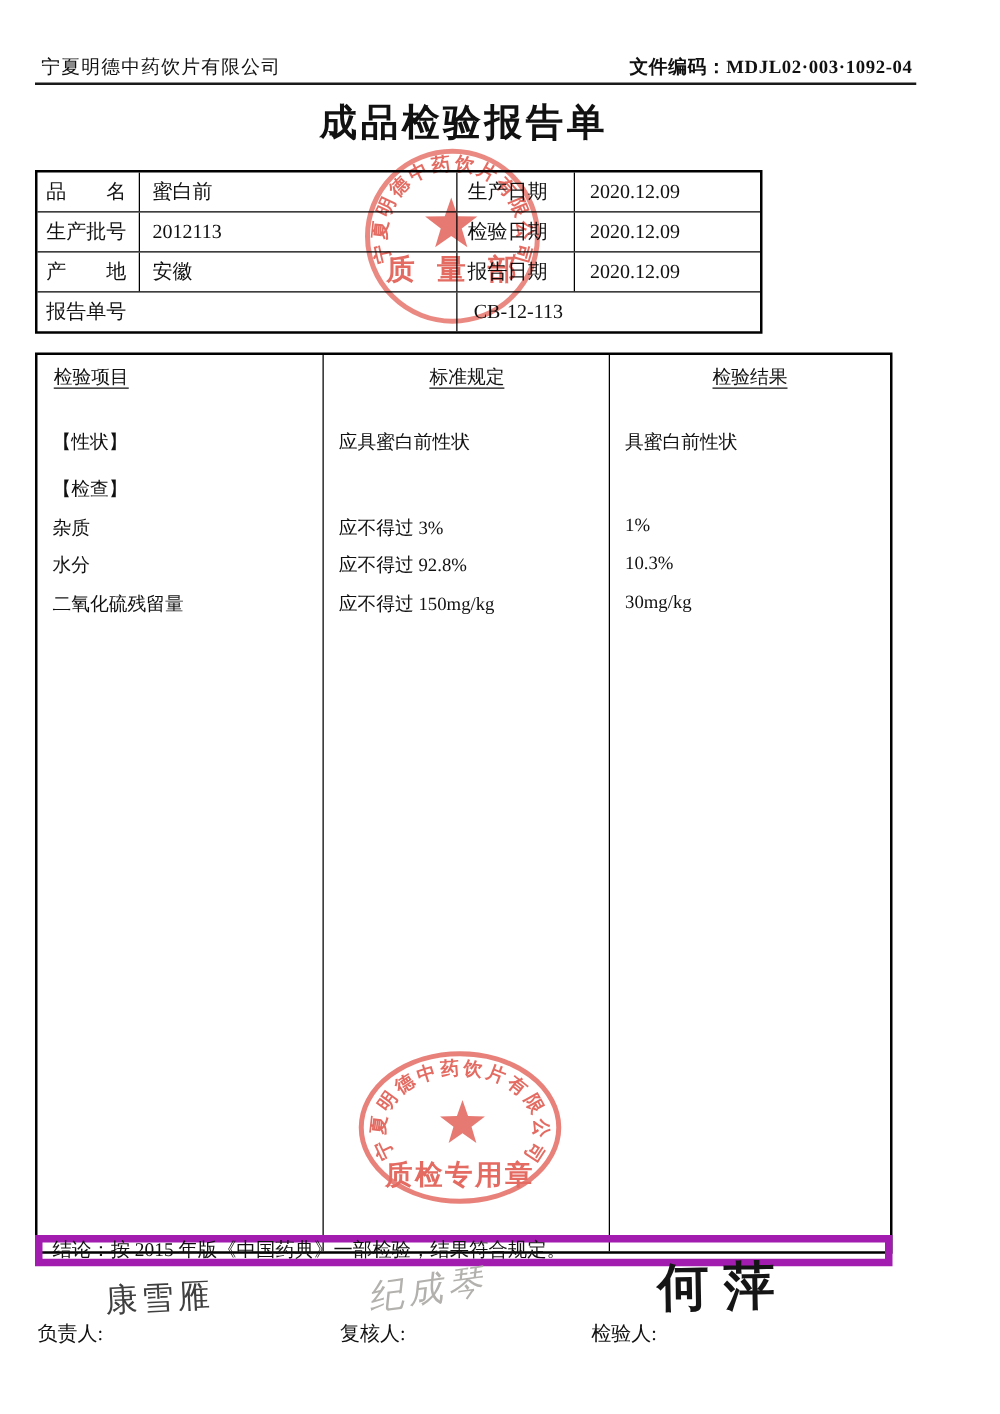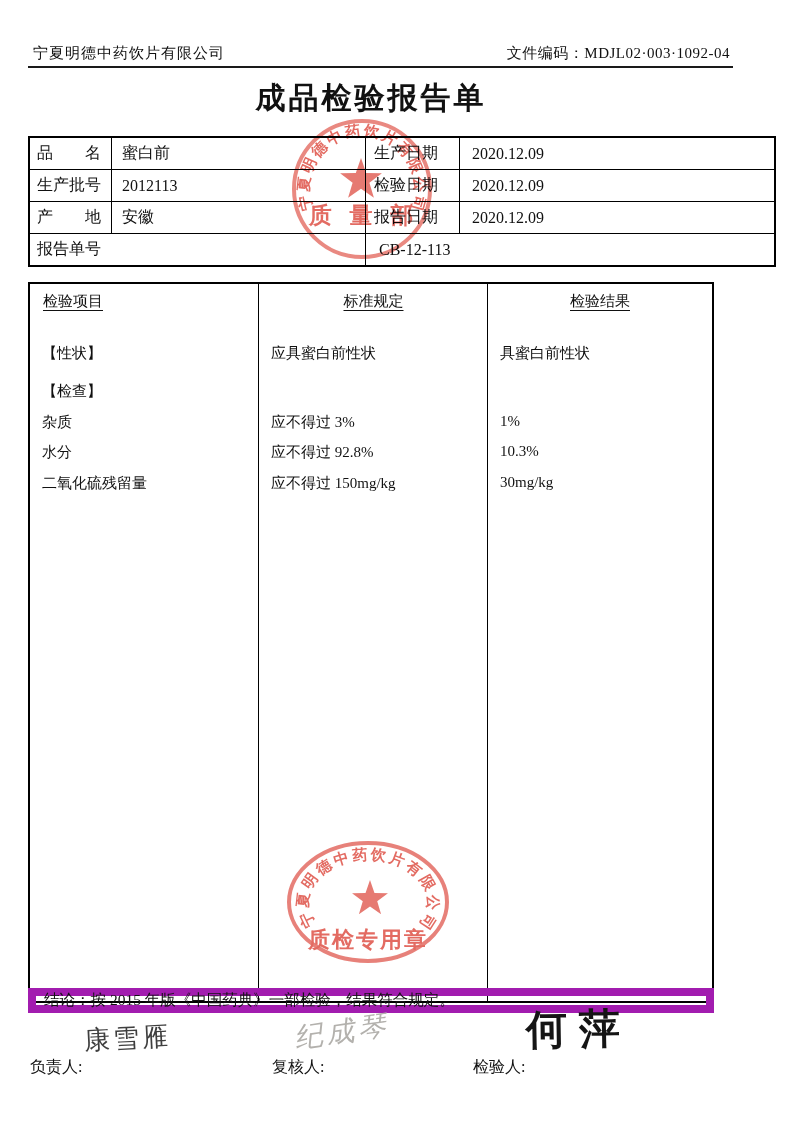--- a/index.html
+++ b/index.html
@@ -3,26 +3,26 @@
 <meta charset="utf-8">
 <style>
   html,body{margin:0;padding:0;background:#ffffff;}
   .page{
     position:relative;width:800px;height:1131px;background:#fff;
     font-family:"Liberation Serif","DejaVu Serif",serif;color:#111;
     overflow:hidden;
   }
   
   .company{position:absolute;left:33px;top:44px;font-size:15px;letter-spacing:1px;}
-  .doccode{position:absolute;right:70px;top:44px;font-size:15px;font-weight:400;letter-spacing:.5px;}
+  .doccode{position:absolute;right:70px;top:44px;font-size:15px;font-weight:700;letter-spacing:.5px;}
   .header-rule{position:absolute;left:28px;top:66px;width:705px;height:2px;background:#1a1a1a;}
   .title{position:absolute;left:28px;top:78px;width:686px;margin:0;text-align:center;
     font-size:30px;font-weight:bold;letter-spacing:3px;}
   
-  .info-table{position:absolute;left:28px;top:136px;width:748px;height:131px;
+  .info-table{position:absolute;left:28px;top:136px;width:582px;height:131px;
     border:2px solid #000;box-sizing:border-box;display:flex;flex-direction:column;font-size:16px;}
   .irow{display:flex;border-bottom:1px solid #000;flex:1 1 auto;}
   .irow.last{border-bottom:none;}
   .cell{display:flex;align-items:center;box-sizing:border-box;}
   .c-lbl{width:82px;padding-left:7px;border-right:1px solid #000;}
   .c-val{width:254px;padding-left:10px;border-right:1px solid #000;}
   .c-lbl2{width:94px;padding-left:8px;border-right:1px solid #000;}
   .c-val2{flex:1;padding-left:12px;}
   .c-rlbl{width:336px;padding-left:7px;border-right:1px solid #000;}
   .c-rval{flex:1;padding-left:13px;}
@@ -32,21 +32,21 @@
   .vline{position:absolute;top:0;bottom:0;width:1px;background:#000;}
   .v1{left:228px;}.v2{left:457px;}
   .mrow{position:absolute;left:0;right:0;display:flex;}
   .mcell{box-sizing:border-box;padding-left:12px;}
   .m1{width:229px;}.m2{width:229px;}.m3{flex:1;}
   .mrow.mhead .m1{padding-left:13px;}
   .mrow.mhead .m2,.mrow.mhead .m3{text-align:center;padding-left:0;}
   .mhead u{text-decoration:underline;text-underline-offset:4px;}
   
   .conclusion{position:absolute;left:28px;top:988px;width:686px;height:25px;
-    border:8px solid #a21caf;box-sizing:border-box;display:flex;align-items:center;
+    border:6px solid #a21caf;box-sizing:border-box;display:flex;align-items:center;
     padding-left:8px;font-size:15.5px;}
   
   .sig-label{position:absolute;top:1057px;font-size:16px;}
   .lab-owner{left:30px;}.lab-reviewer{left:272px;}.lab-inspector{left:473px;}
   .sig{position:absolute;font-family:"DejaVu Sans","Liberation Sans",sans-serif;white-space:nowrap;}
   .sig-owner{left:84px;top:1021px;font-size:26px;color:#3f3f3f;transform:rotate(-3deg);letter-spacing:3px;}
   .sig-reviewer{left:294px;top:1013px;font-size:28px;color:#b3b1ad;font-style:italic;
     transform:rotate(-8deg);letter-spacing:4px;}
   .sig-inspector{left:526px;top:1002px;font-size:41px;color:#151515;font-weight:bold;
     letter-spacing:12px;transform:rotate(-1deg);}

